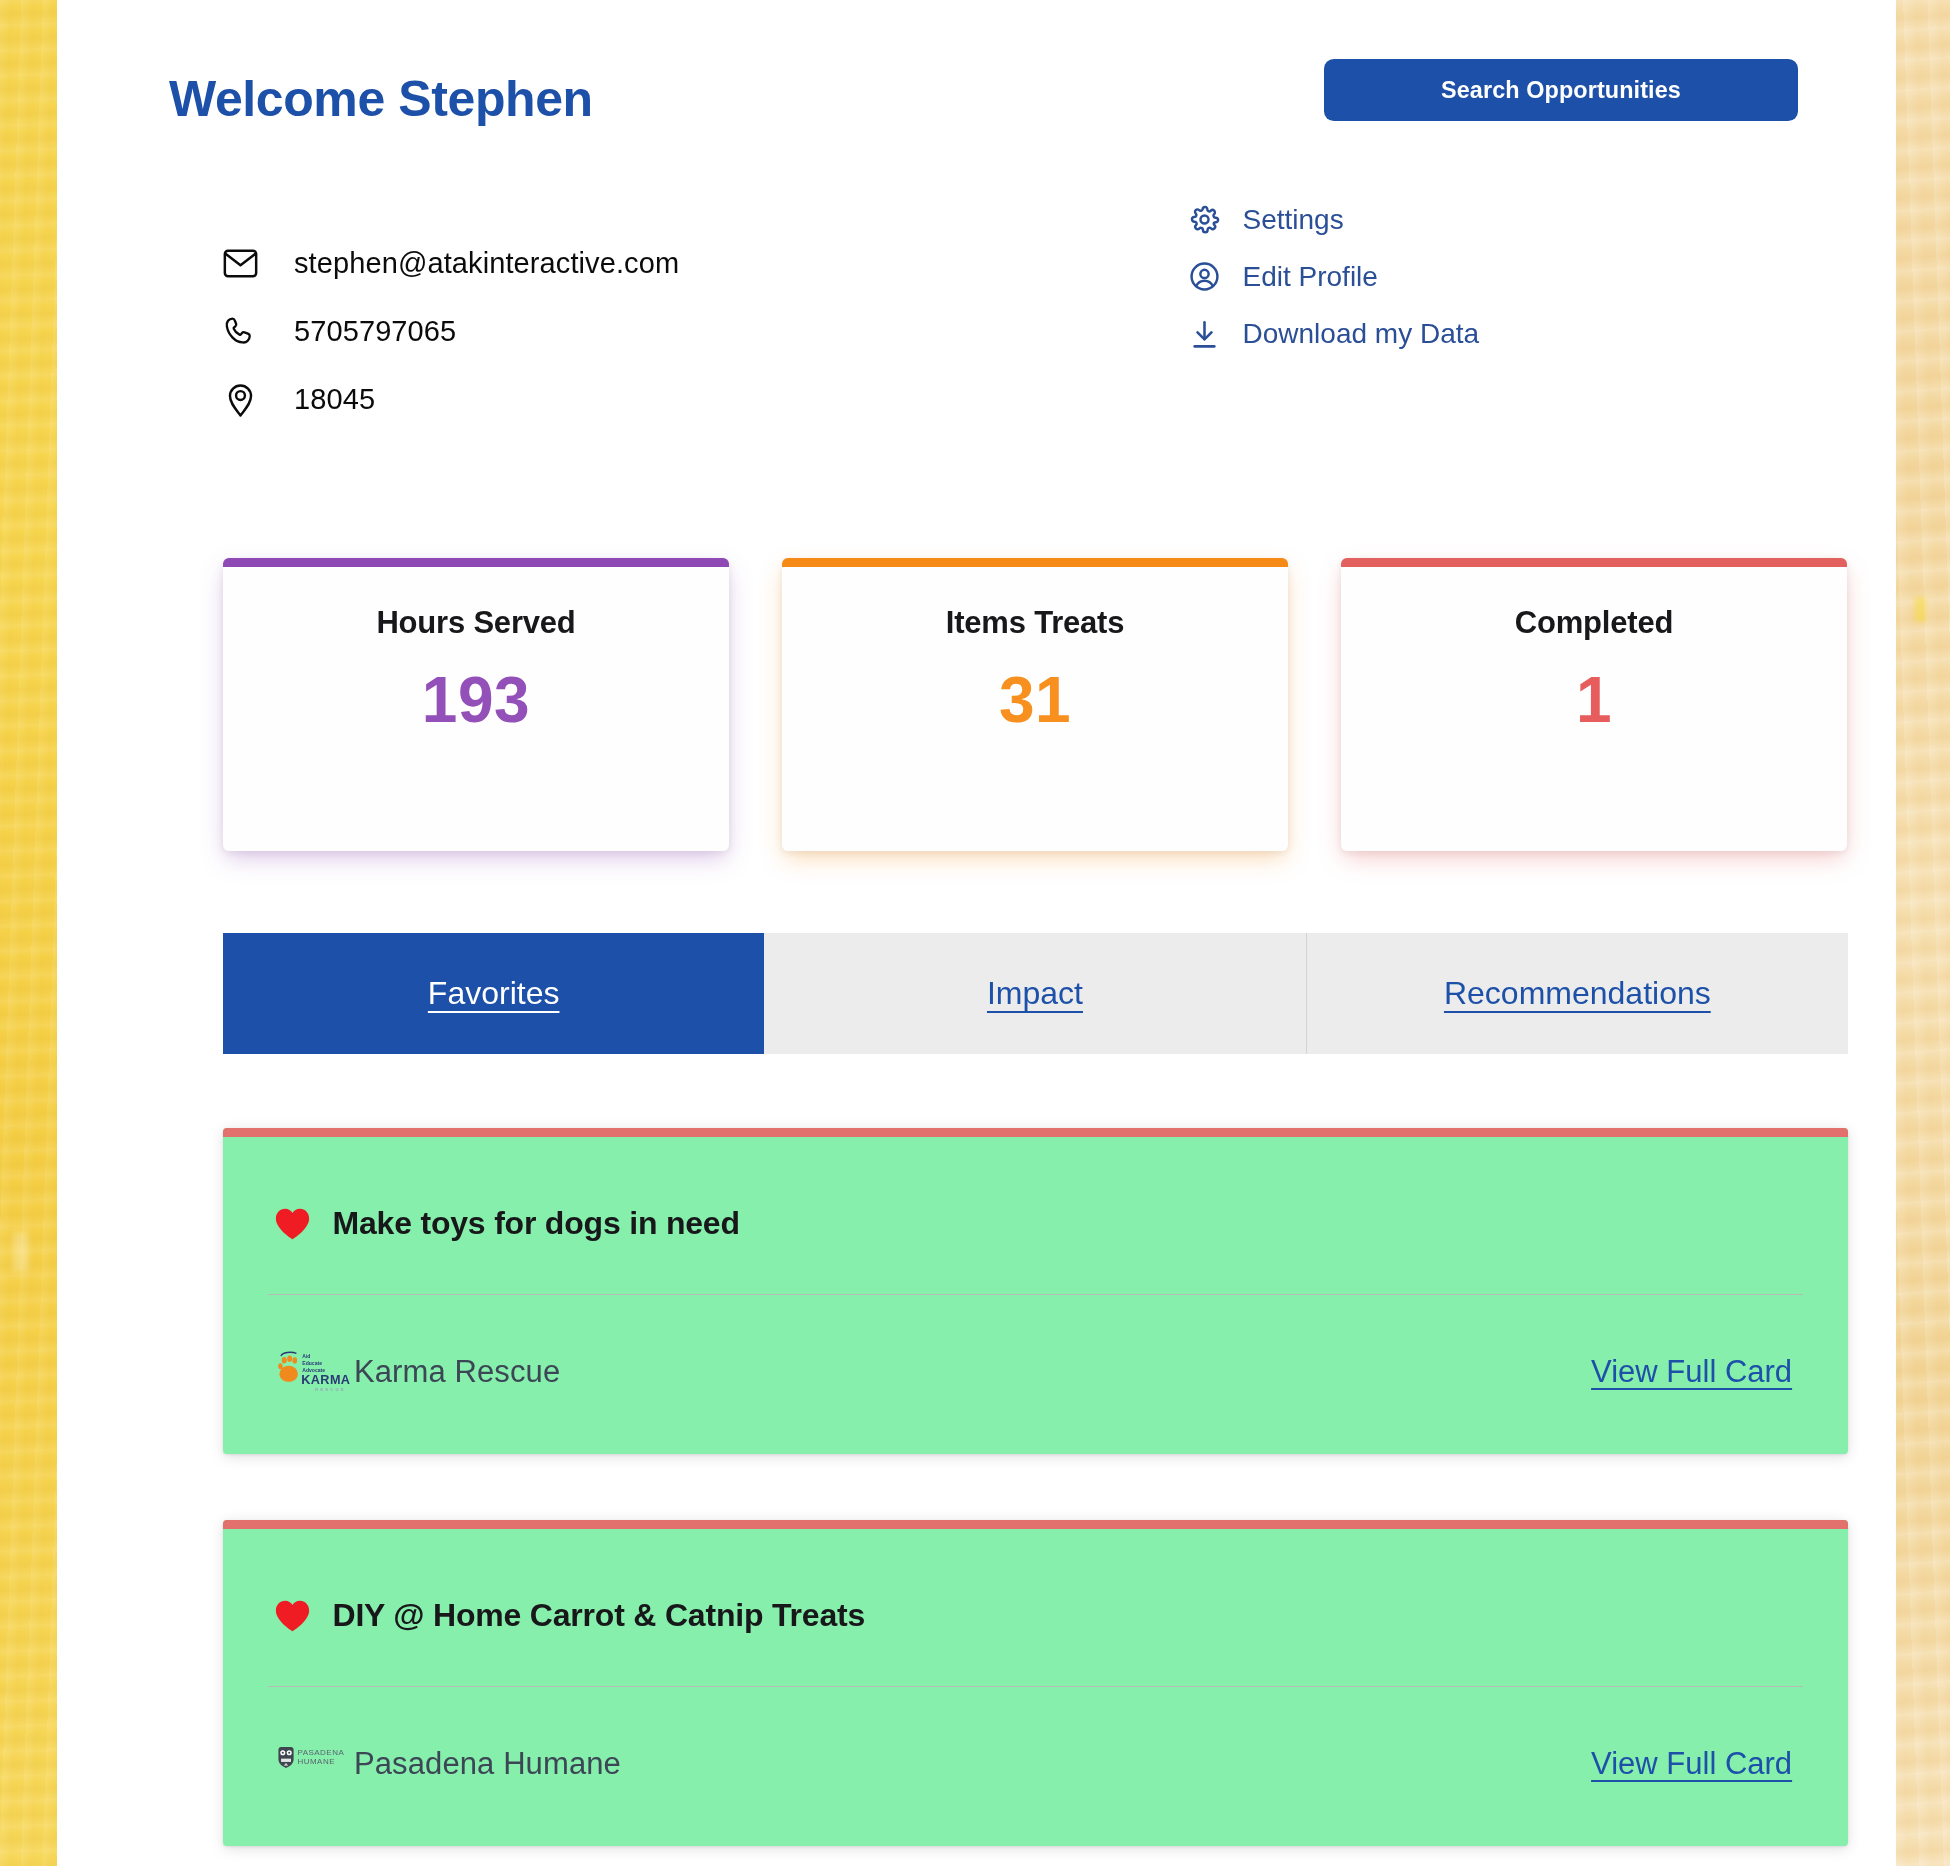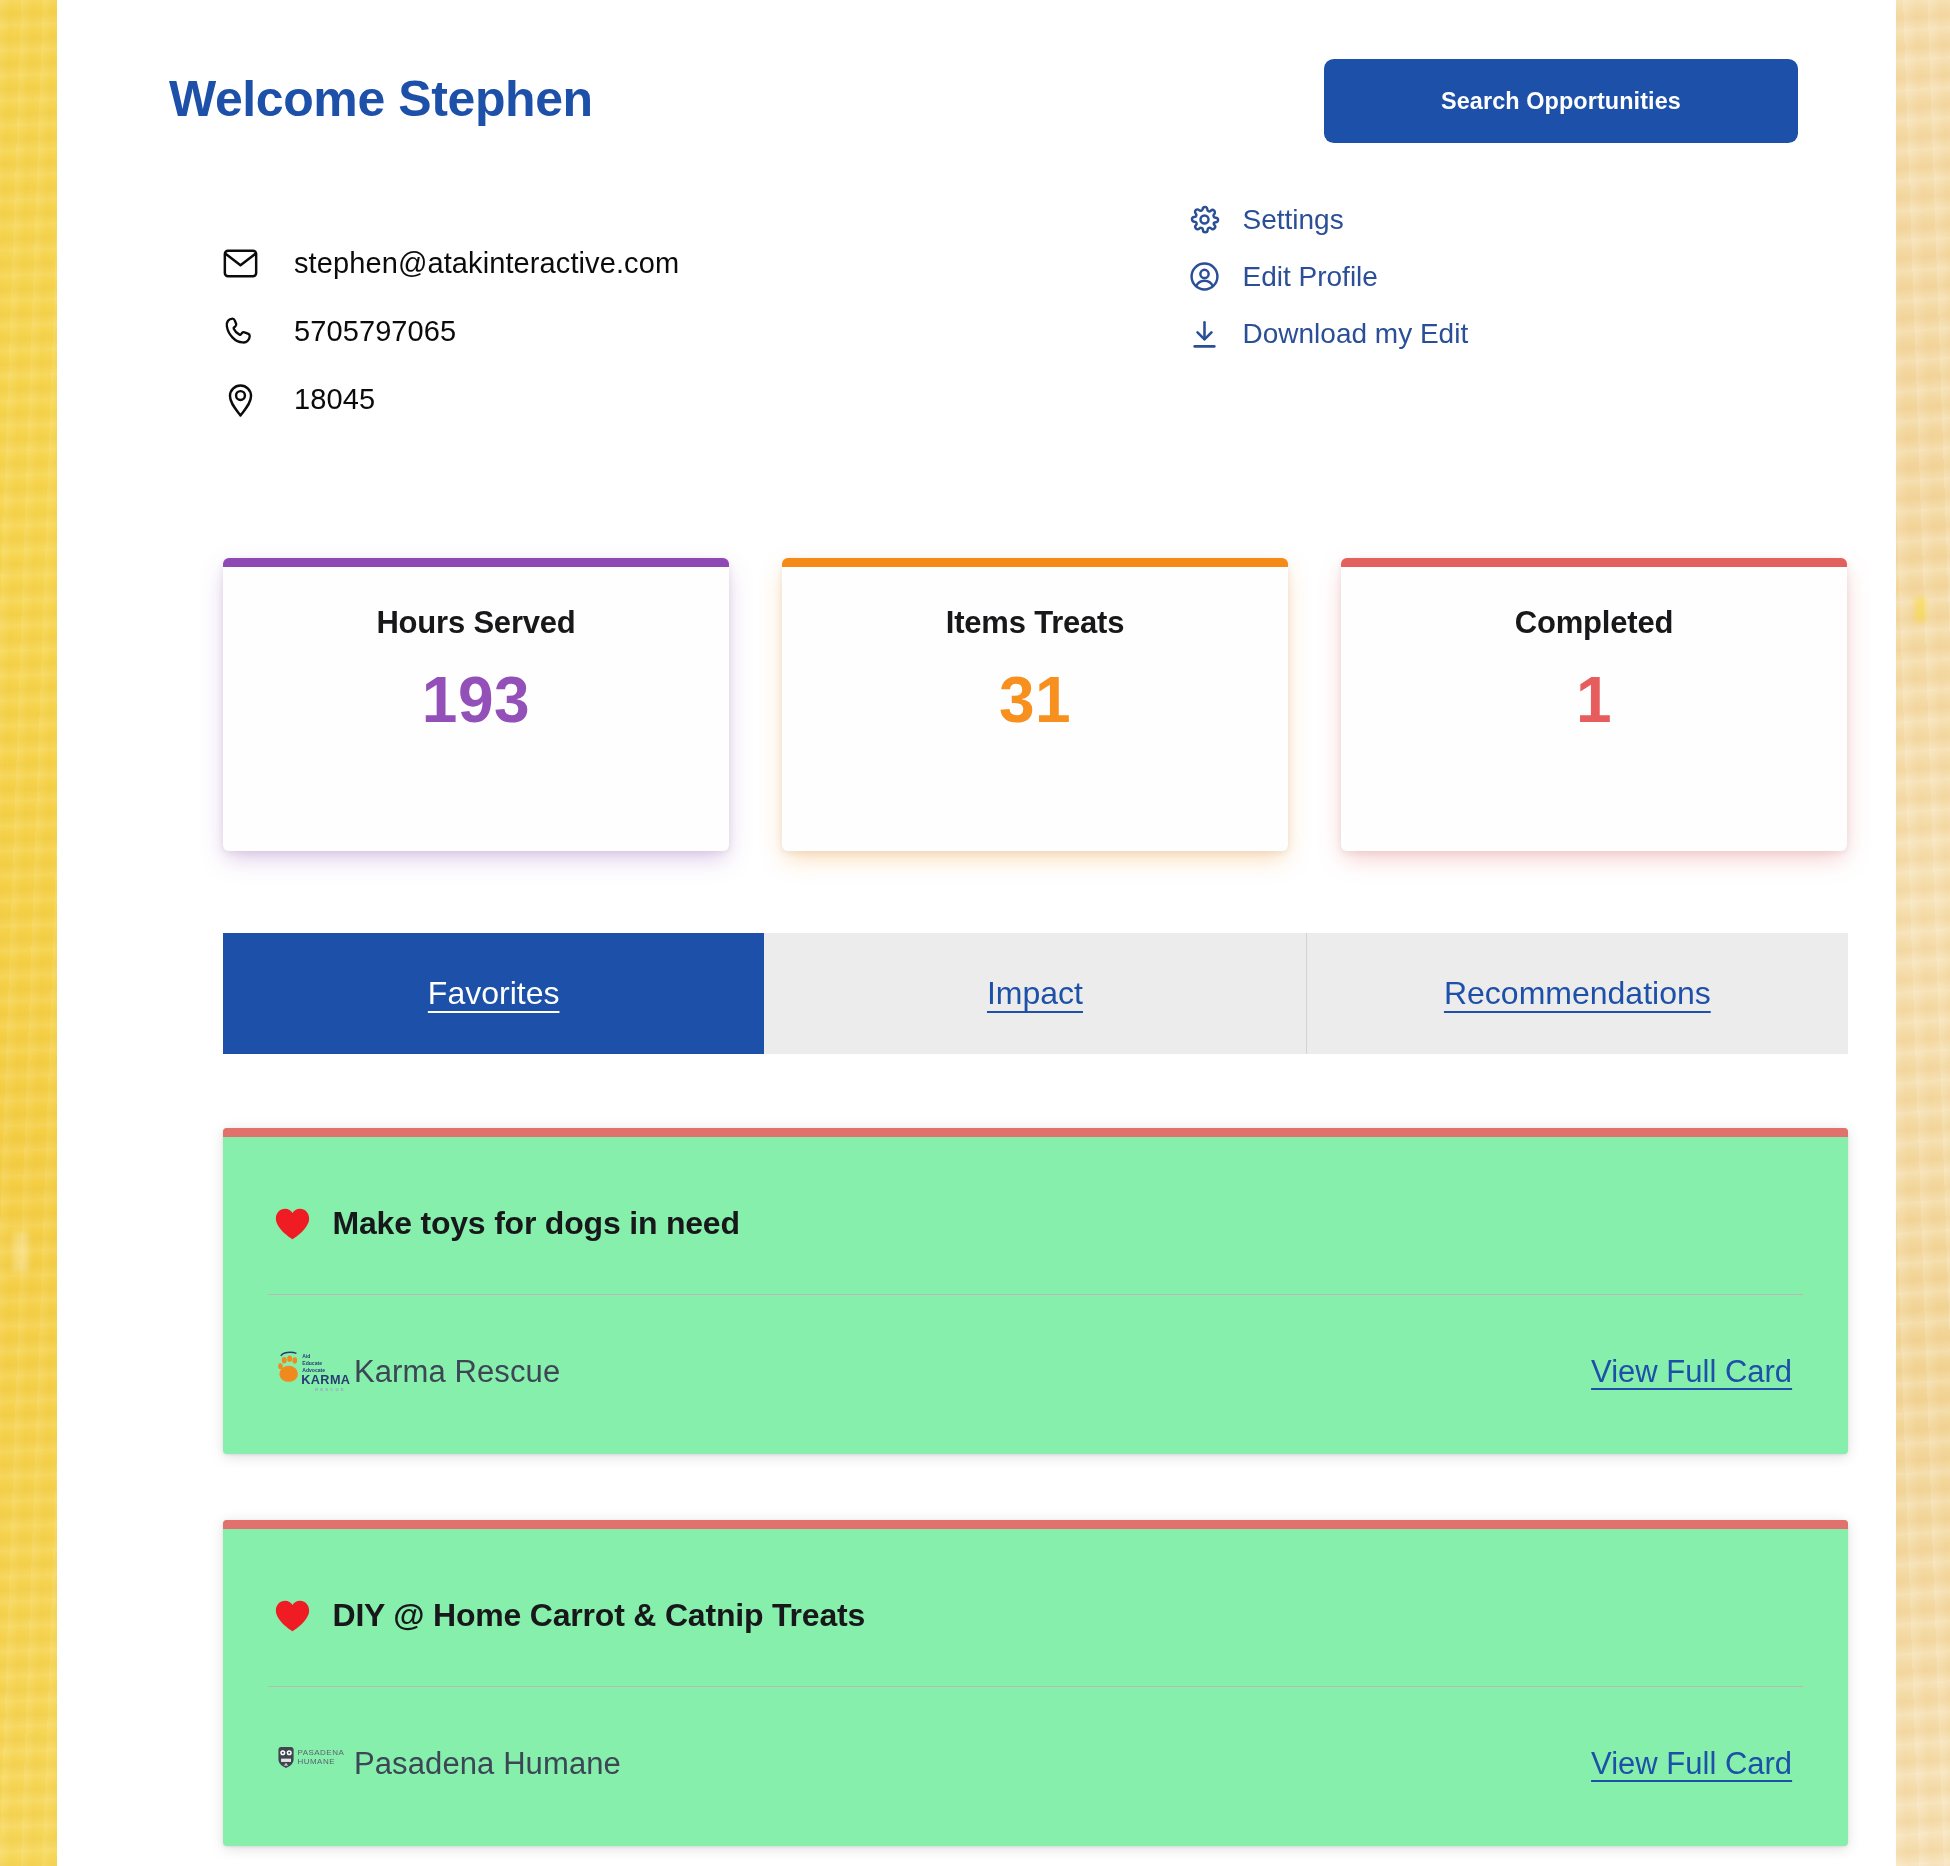--- a/index.html
+++ b/index.html
@@ -98,21 +98,21 @@
     padding-top: 13.7px;
   }
   .search-btn {
     background: #1d50a8;
     color: #ffffff;
     font-size: 23.4px;
     font-weight: 600;
     border: none;
     border-radius: 9.8px;
     padding: 0 39px;
-    height: 84px;
+    height: 62px;
     min-width: 474px;
     cursor: pointer;
     font-family: "Liberation Sans", sans-serif;
     letter-spacing: 0.1px;
   }
 
   
   .contact-block {
     position: absolute;
     left: 164px; top: 244px;
@@ -377,21 +377,21 @@
       </a>
 
       <a class="account-link">
         <span class="account-link-icon">
           <svg width="29" height="31" viewBox="0 0 22 24" fill="none" stroke="#2a4f96" stroke-width="2" stroke-linecap="round" stroke-linejoin="round">
             <path d="M11 2.6 V15.4"></path>
             <path d="M5.6 10.4 L11 15.8 L16.4 10.4"></path>
             <path d="M3.4 21.2 H18.6"></path>
           </svg>
         </span>
-        <span>Download my Edit</span>
+        <span>Download my Data</span>
       </a>
 
     </div>
 
     <div class="stats-row">
 
       <div class="stat-card card-purple">
         <div class="topbar" style="background:#8f49b5"></div>
         <div class="stat-label">Hours Served</div>
         <div class="stat-value" style="color:#9450b9">193</div>

